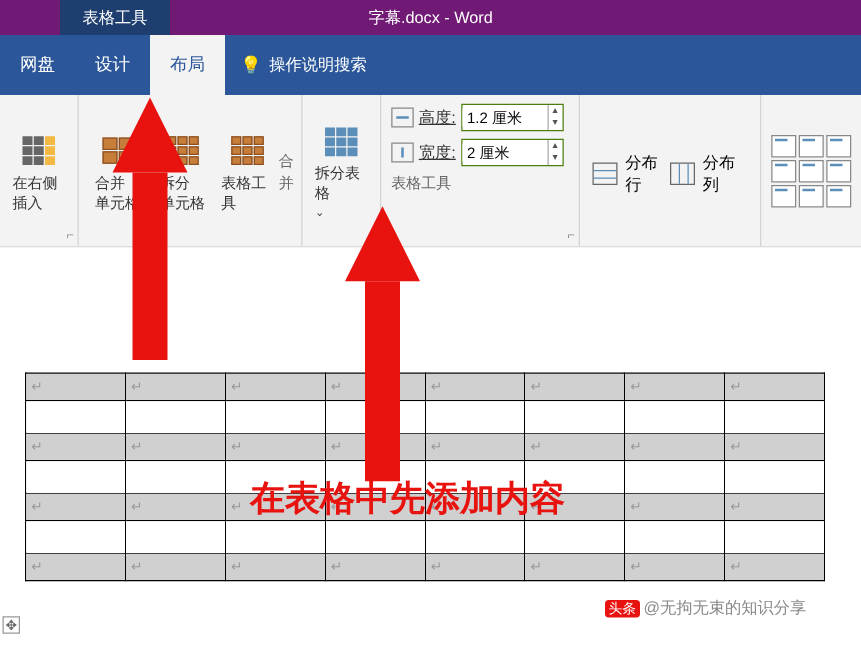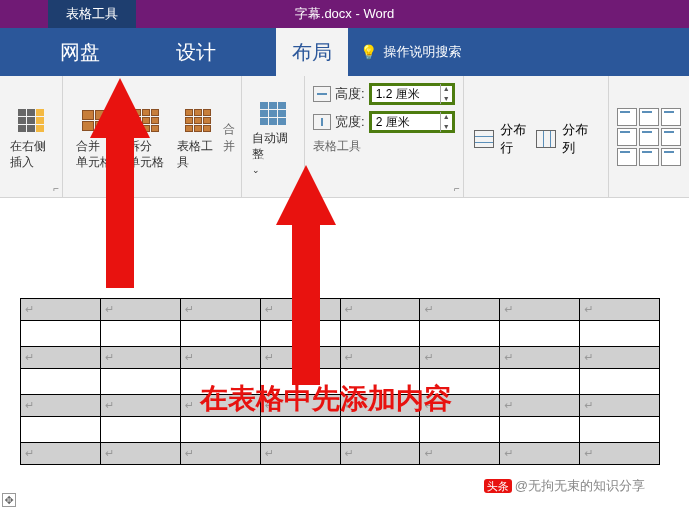--- a/index.html
+++ b/index.html
@@ -3,21 +3,21 @@
   <meta charset="utf-8">
   <style>
     * { box-sizing: border-box; margin: 0; padding: 0; }
     body { font-family: "Microsoft YaHei", sans-serif; font-size: 13px; background: #fff; width: 689px; height: 517px; overflow: hidden; position: relative; }
     
     .titlebar { background: #701a75; color: #fff; height: 28px; display: flex; align-items: center; position: relative; }
     .titlebar .tool-tab { background: #1e3e6f; padding: 0 18px; height: 100%; display: flex; align-items: center; margin-left: 48px; font-size: 13px; }
     .title-text { position: absolute; left: 50%; transform: translateX(-50%); font-size: 13px; }
     
     .tabs { background: #2b579a; color: #fff; height: 48px; display: flex; align-items: center; padding-left: 0; }
-    .tab { padding: 0 16px; height: 48px; display: flex; align-items: center; cursor: pointer; font-size: 20px; margin-left: 44px; }
+    .tab { padding: 0 16px; height: 48px; display: flex; align-items: center; cursor: pointer; font-size: 14px; }
     .tab.active { background: #f3f3f3; color: #2b579a; }
     .search-tip { display: flex; align-items: center; gap: 6px; padding: 0 12px; color: #fff; font-size: 13px; }
     .bulb { font-size: 14px; }
     
     .ribbon { background: #f3f3f3; border-bottom: 1px solid #d4d4d4; height: 122px; display: flex; }
     .group { border-right: 1px solid #d4d4d4; display: flex; flex-direction: row; align-items: center; padding: 4px 6px 2px; position: relative; }
     .group-items { display: flex; gap: 2px; flex: 1; align-items: flex-start; }
     .group-label { font-size: 12px; color: #666; padding: 2px 0; }
     .launcher { position: absolute; bottom: 3px; right: 3px; font-size: 10px; color: #888; }
     
@@ -34,22 +34,22 @@
     .table-icon.merge span { background: #c77e3a; border: 1px solid #8a5024; }
     .table-icon.split span { background: #c77e3a; border: 1px solid #8a5024; }
     .table-icon.auto { grid-template-columns: 8px 8px 8px; }
     .table-icon.auto span { background: #5b8fb9; }
     
     .cell-size-group { padding: 4px 8px 2px; flex-direction: column; align-items: stretch; width: 170px; }
     .size-row { display: flex; align-items: center; gap: 4px; margin: 3px 0; }
     .size-row .ico { width: 18px; height: 16px; border: 1px solid #888; position: relative; }
     .size-row .ico.h::after { content: ''; position: absolute; top: 50%; left: 3px; right: 3px; border-top: 2px solid #5b8fb9; transform: translateY(-50%); }
     .size-row .ico.w::after { content: ''; position: absolute; left: 50%; top: 3px; bottom: 3px; border-left: 2px solid #5b8fb9; transform: translateX(-50%); }
-    .size-row label { font-size: 13px; color: #333; }
-    .spinner { display: flex; align-items: center; border: 3px solid #4d7c0f; background: #fff; height: 22px; }
+    .size-row label { font-size: 13px; color: #333; text-decoration: underline; }
+    .spinner { display: flex; align-items: center; border: 1px solid #4d7c0f; background: #fff; height: 22px; }
     .spinner input { border: none; width: 68px; padding: 0 4px; font-size: 12px; outline: none; }
     .spinner .arrows { display: flex; flex-direction: column; border-left: 1px solid #aaa; }
     .spinner .arrows span { font-size: 7px; line-height: 10px; padding: 0 2px; cursor: pointer; color: #555; }
     
     .dist-group { padding: 6px 10px 2px; }
     .dist-group .row { display: flex; align-items: center; gap: 6px; padding: 4px 0; cursor: pointer; }
     .dist-group .dico { width: 22px; height: 18px; border: 1px solid #666; position: relative; }
     .dist-group .dico.rows::before, .dist-group .dico.rows::after { content:''; position:absolute; left:0; right:0; border-top:1px solid #5b8fb9; }
     .dist-group .dico.rows::before { top: 5px; } .dist-group .dico.rows::after { top: 11px; }
     .dist-group .dico.cols::before, .dist-group .dico.cols::after { content:''; position:absolute; top:0; bottom:0; border-left:1px solid #5b8fb9; }
@@ -178,21 +178,21 @@
               <span></span>
               <span></span>
               <span></span>
               <span></span>
               <span></span>
               <span></span>
               <span></span>
               <span></span>
             </div>
           </div>
-        <div class="lbl"><span>自动调整</span><br><span style="font-size:9px">⌄</span></div>
+        <div class="lbl"><span>拆分表格</span><br><span style="font-size:9px">⌄</span></div>
       </div>
     </div>
   </div>
 
   <div class="group cell-size-group">
     <div class="size-row">
       <div class="ico h"></div>
       <label>高度:</label>
       <div class="spinner">
         <input type="text" value="1.2 厘米" style="">

